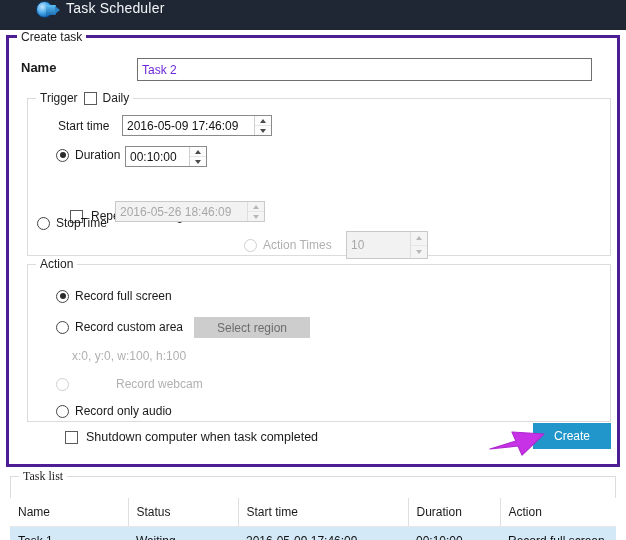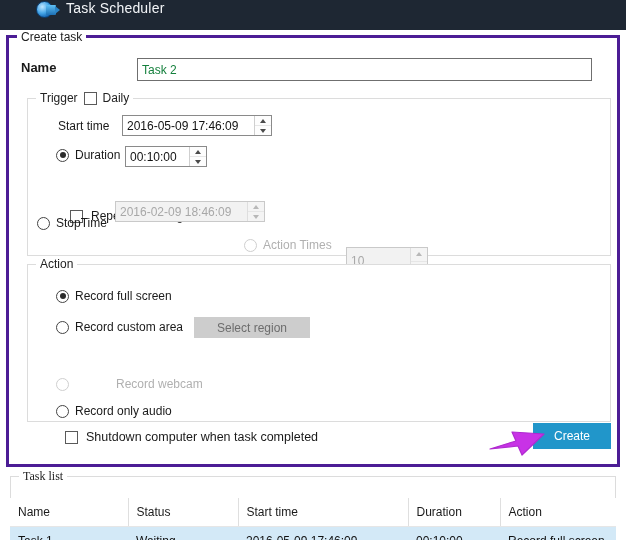--- a/index.html
+++ b/index.html
@@ -106,21 +106,21 @@
     width:6px;height:6px;border-radius:50%;background:#2b2b2b;
   }
   .rb.dis{border-color:#cfcfcf;}
   .rb.dis.on:after{background:#cfcfcf;}
 
   
   .tinput{
     border:1px solid #6f6f6f;background:#fff;
     box-sizing:border-box;
     font-family:"Liberation Sans", sans-serif;
-    font-size:12px;color:#15803d;
+    font-size:12px;color:#6d28d9;
     padding:0 4px;
     display:flex;align-items:center;
   }
   .spin-wrap{
     border:1px solid #8a8a8a;background:#fff;
     box-sizing:border-box;display:flex;align-items:stretch;
   }
   .spin-wrap.dis{border-color:#c9c9c9;background:#f2f2f2;}
   .spin-val{
     flex:1 1 auto;display:flex;align-items:center;
@@ -259,39 +259,39 @@
 
     <div class="row gap8" style="left:42px;top:110px;">
       <span class="cb"></span>
       <span class="lbl">Repeat recording</span>
     </div>
 
     <div class="row gap6" style="left:216px;top:139px;">
       <span class="rb dis"></span>
       <span class="lbl dis">Action Times</span>
     </div>
-    <div class="spin-wrap dis" style="position:absolute;left:318px;top:132px;width:82px;height:28px;margin-top:16px;">
+    <div class="spin-wrap dis" style="position:absolute;left:318px;top:132px;width:82px;height:28px;">
       <div class="spin-val dis">10</div>
       <div class="spin-btns dis">
         <span>
             <i class="arw up"></i>
           </span>
         <span>
             <i class="arw dn"></i>
           </span>
       </div>
     </div>
   </div>
 
   <div class="row gap6" style="left:28px;top:165px;margin-top:13px;">
     <span class="rb"></span>
     <span class="lbl">StopTime</span>
   </div>
   <div class="spin-wrap dis" style="position:absolute;left:106px;top:163px;width:150px;height:21px;">
-    <div class="spin-val dis">2016-02-09 18:46:09</div>
+    <div class="spin-val dis">2016-05-26 18:46:09</div>
     <div class="spin-btns dis">
       <span>
           <i class="arw up"></i>
         </span>
       <span>
           <i class="arw dn"></i>
         </span>
     </div>
   </div>
 
@@ -302,20 +302,21 @@
       <span class="rb on"></span>
       <span class="lbl">Record full screen</span>
     </div>
 
     <div class="row gap6" style="left:28px;top:55px;">
       <span class="rb"></span>
       <span class="lbl">Record custom area</span>
     </div>
     <div class="gbtn" style="position:absolute;left:166px;top:52px;width:116px;height:21px;">Select region</div>
 
+    <div class="lbl dis" style="position:absolute;left:44px;top:84px;">x:0, y:0, w:100, h:100</div>
 
     <div class="row gap6" style="left:28px;top:112px;gap:47px;">
       <span class="rb dis"></span>
       <span class="lbl dis">Record webcam</span>
     </div>
 
     <div class="row gap6" style="left:28px;top:139px;">
       <span class="rb"></span>
       <span class="lbl">Record only audio</span>
     </div>

